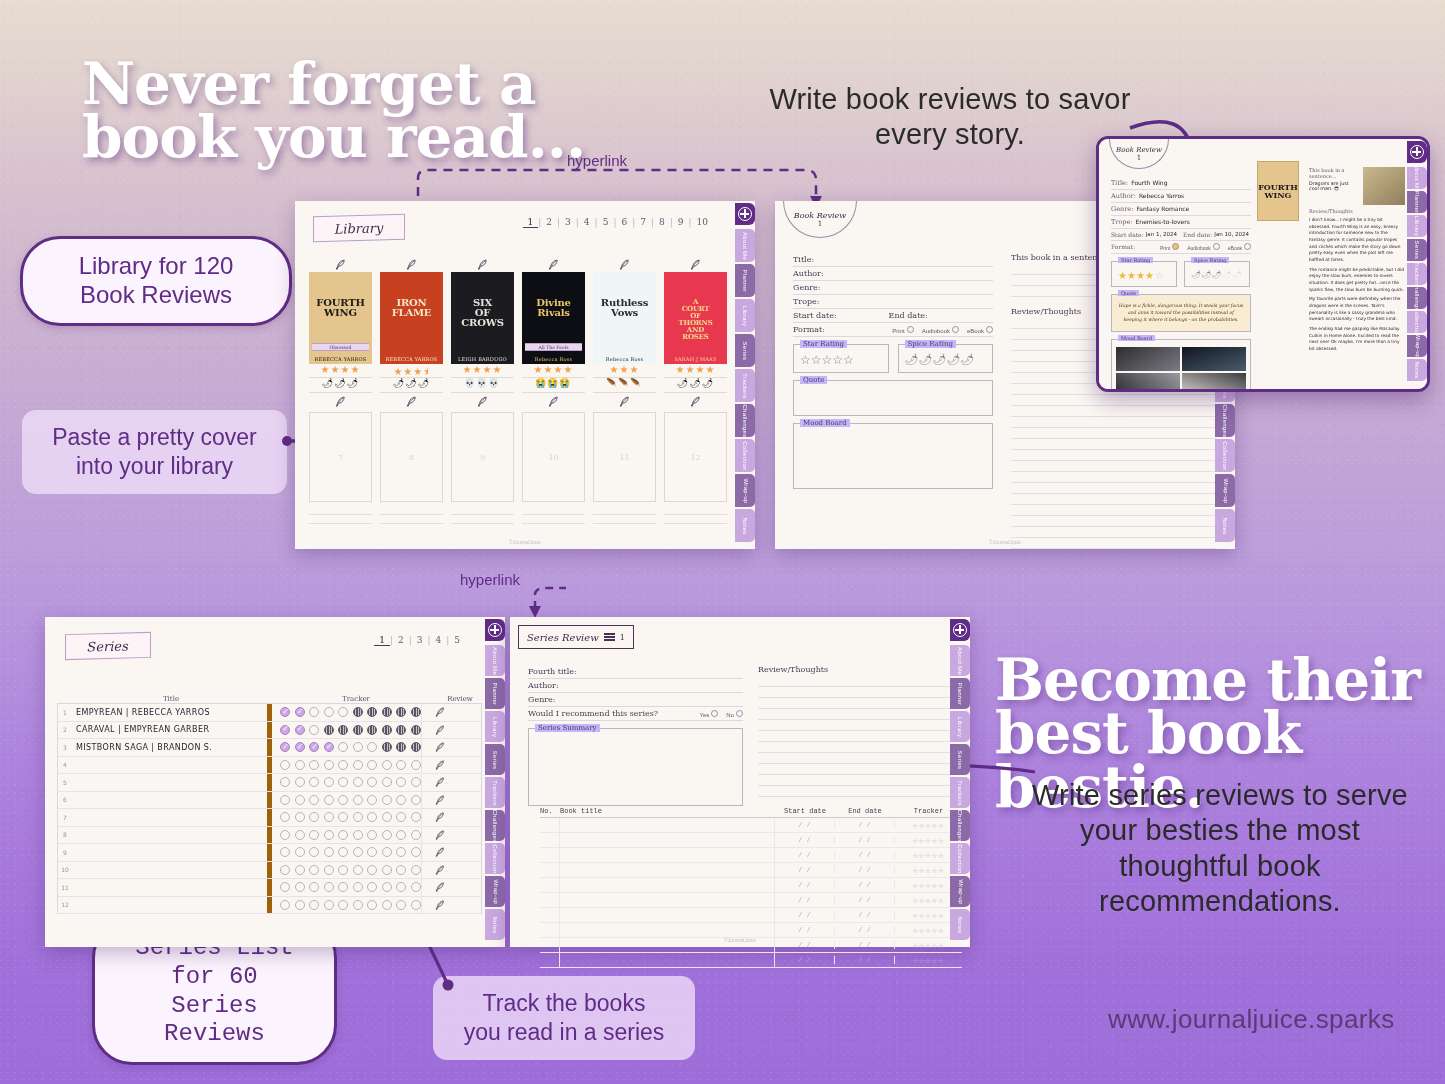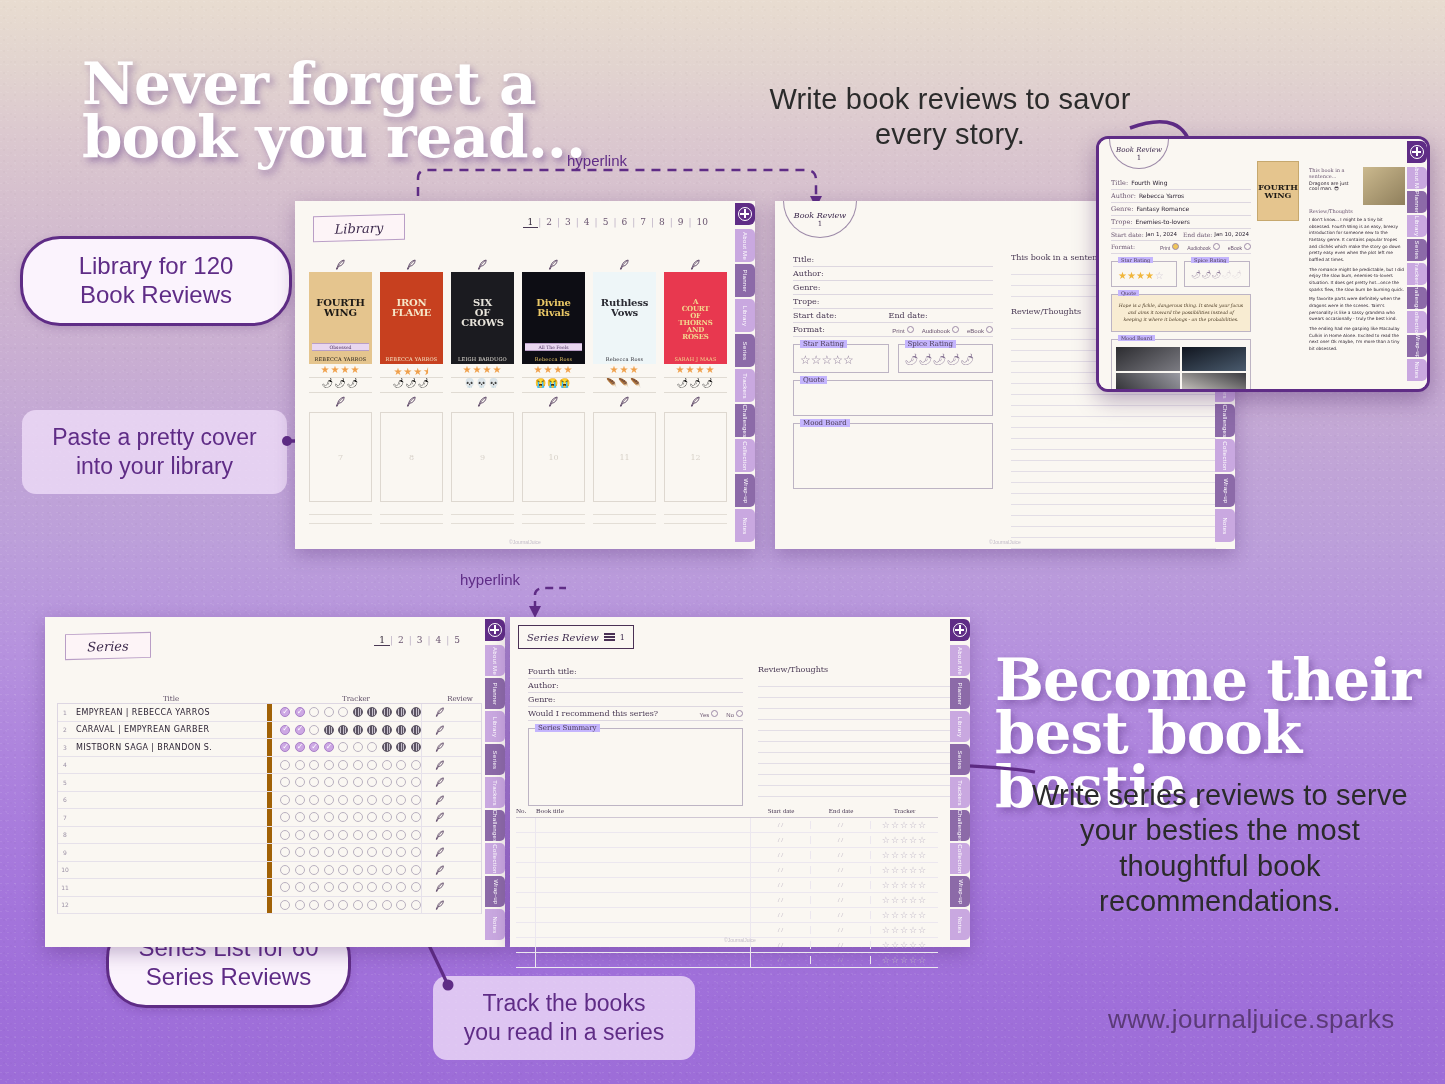--- a/index.html
+++ b/index.html
@@ -68,21 +68,21 @@
     border: 3px solid #5f2c86;
     border-radius: 40px;
     color: #5f2c86;
     font-size: 24px;
     line-height: 1.2;
     text-align: center;
     padding: 13px 26px;
     box-shadow: 0 3px 8px rgba(70,30,100,.18);
   }
   #pill-library { left: 20px; top: 236px; width: 272px; }
-  #pill-serieslist { left: 106px; top: 918px; width: 245px; }
+  #pill-serieslist { left: 92px; top: 918px; width: 245px; font-family: Liberation Mono, monospace; }
 
   .pill-soft {
     background: rgba(240,222,249,.78);
     border-radius: 14px;
     color: #5f2c86;
     font-size: 23px;
     line-height: 1.25;
     text-align: center;
     padding: 13px 18px;
   }
@@ -247,21 +247,21 @@
   }
   .dot.hatched {
     background: repeating-linear-gradient(90deg,#5b5362 0 1.2px,#c8c2ce 1.2px 2.4px);
     border-color:#5b5362;
   }
   .revcell { width:38px; text-align:center; border-left:1px solid #e6e1ea; height:100%;
              display:flex; align-items:center; justify-content:center; }
 
   
   #page-seriesreview { left: 510px; top: 617px; width: 460px; height: 330px; }
-  .srtable { position:absolute; left:6px; top:190px; width:422px; font-family:Liberation Serif, serif; }
+  .srtable { position:absolute; left:30px; top:190px; width:422px; font-family:Liberation Mono, monospace; }
   .srhead { display:flex; font-size:7px; color:#4a3a55; border-bottom:1px solid #cfc7d4; padding-bottom:2px;}
   .srrow { display:flex; height:15px; border-bottom:1px solid #ece7ef; align-items:center; }
   .c-no { width:20px; border-right:1px solid #ece7ef; height:100%; }
   .c-title { width:215px; border-right:1px solid #ece7ef; height:100%; }
   .c-sd { width:60px; text-align:center; font-size:7px; color:#b5acbd; border-right:1px solid #ece7ef; }
   .c-ed { width:60px; text-align:center; font-size:7px; color:#b5acbd; border-right:1px solid #ece7ef; }
   .c-rt { flex:1; text-align:center; font-size:9px; color:#bdb4c6; letter-spacing:1px; }
 
   
   svg.conn { position:absolute; left:0; top:0; width:1445px; height:1084px; pointer-events:none; }

